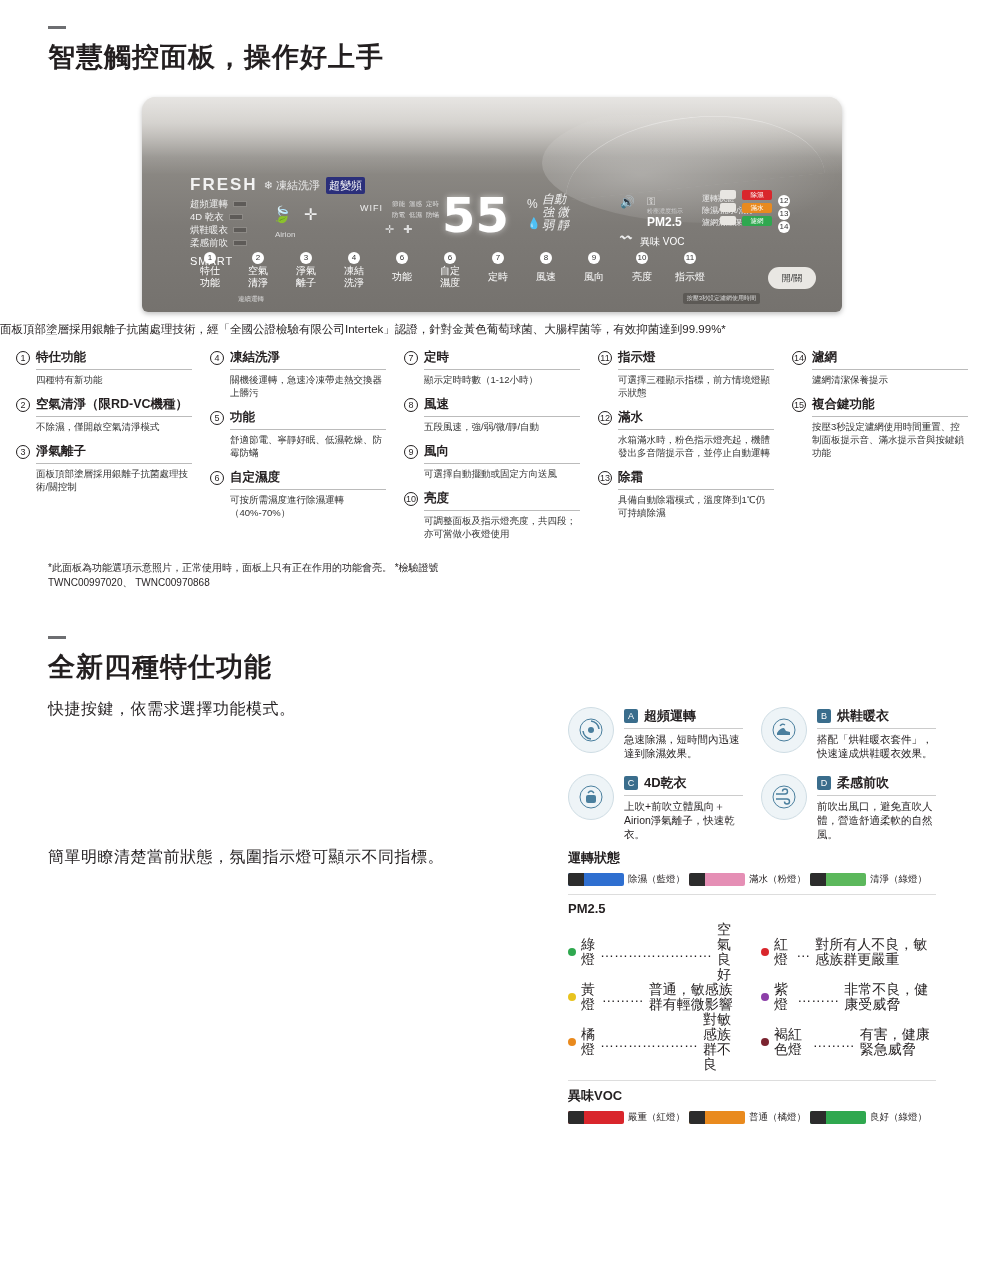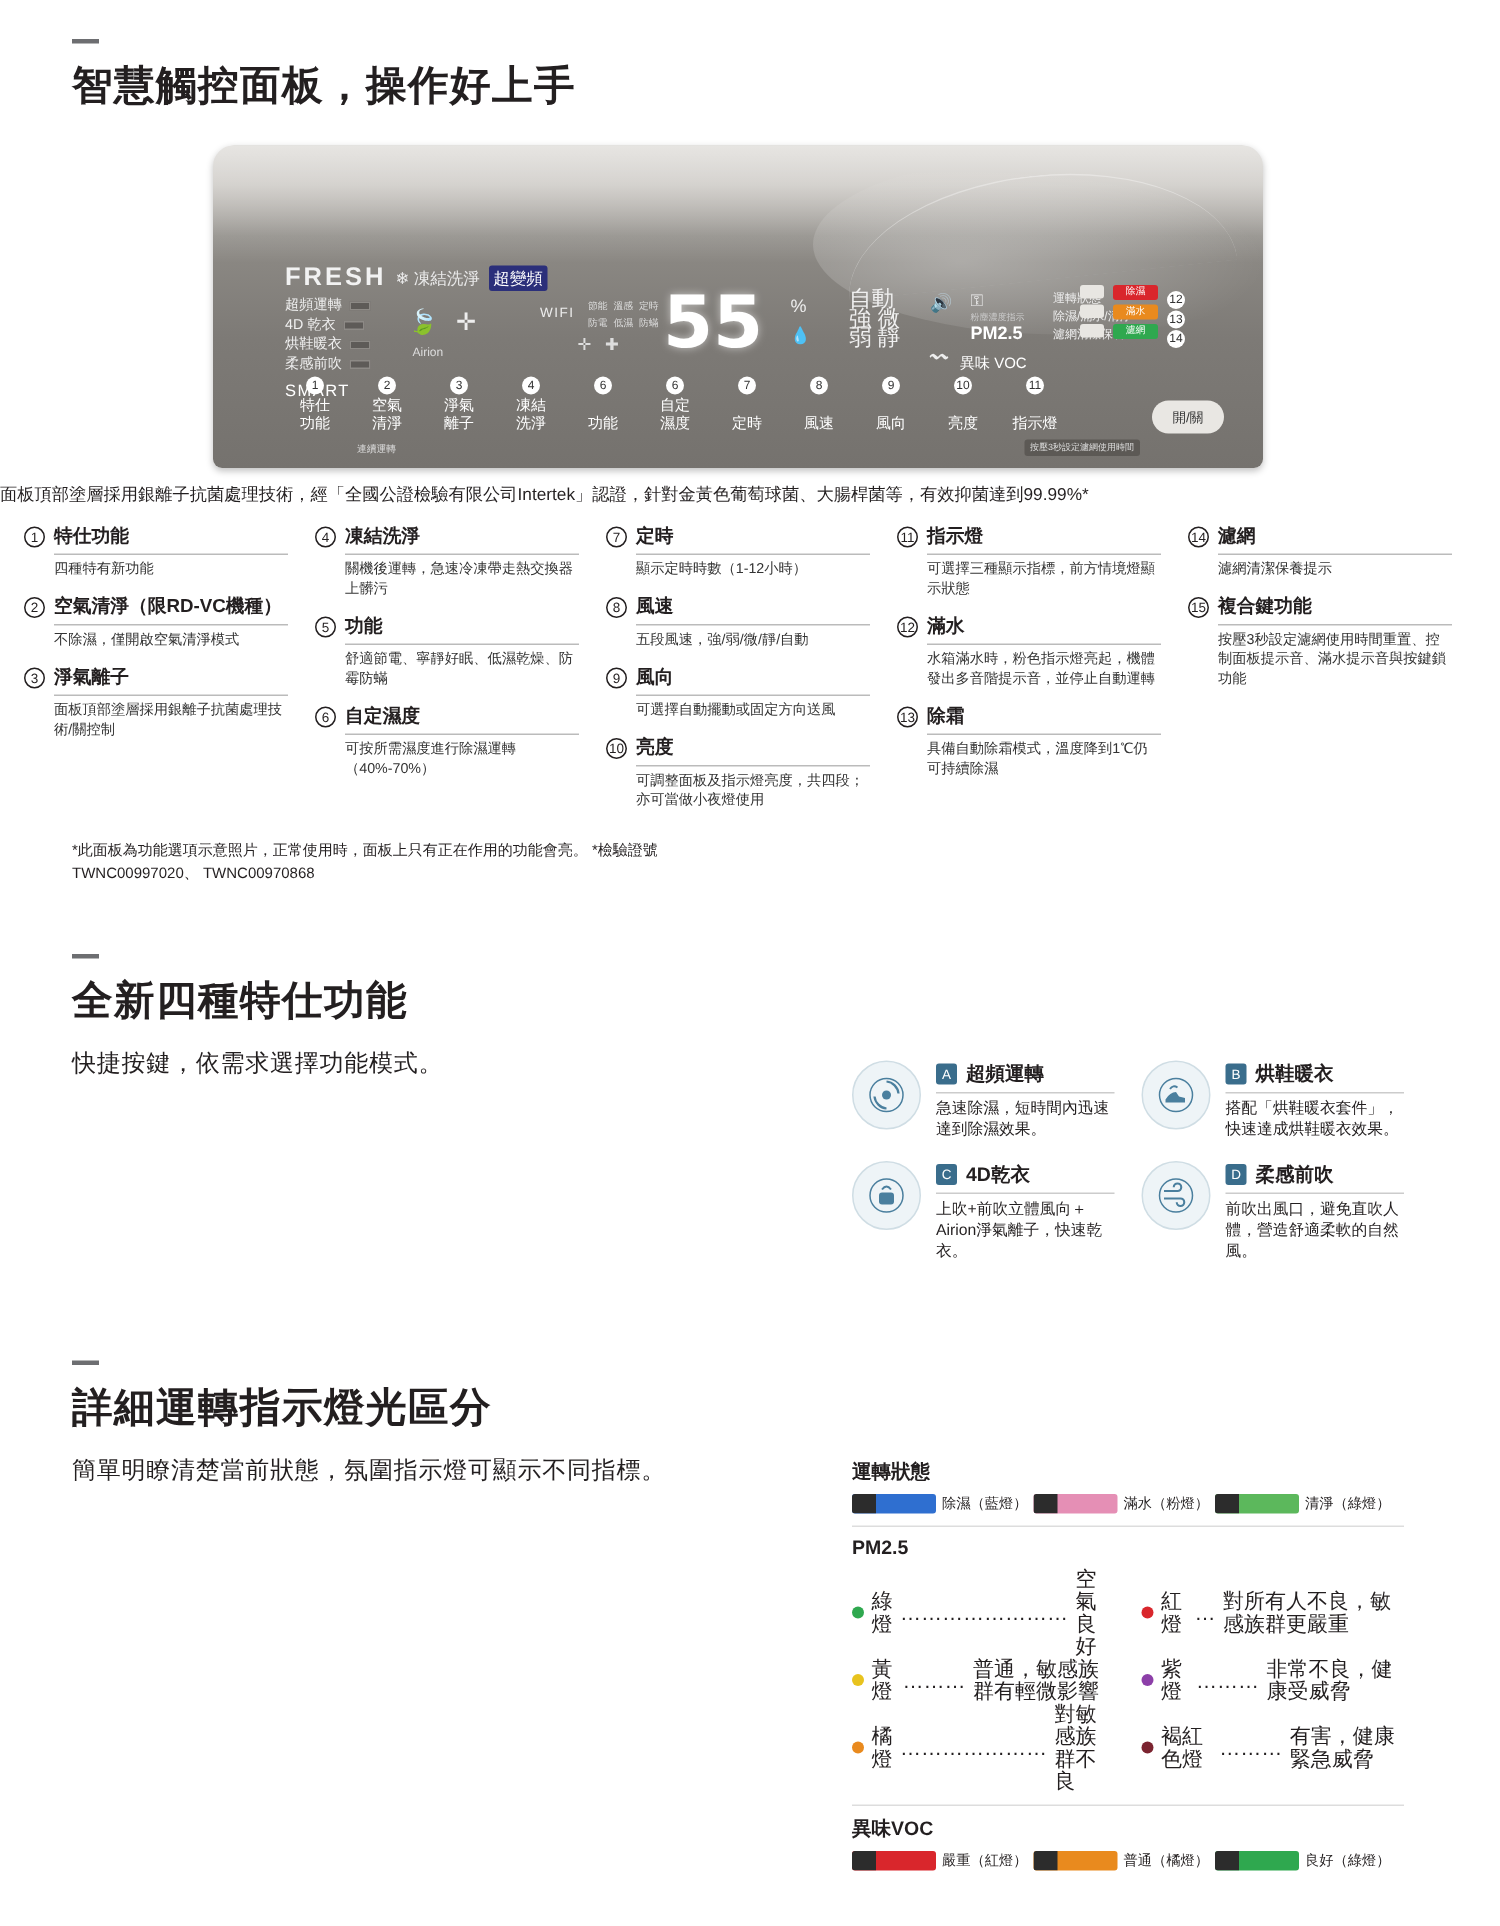--- a/index.html
+++ b/index.html
@@ -57,39 +57,39 @@
   .airion { position:absolute; left:133px; top:133px; font-size:8px; color:#ddd; }
 
   .wifi { position:absolute; left:218px; top:106px; font-size:9px; color:#eee; letter-spacing:1px; }
   .tinygrid { position:absolute; left:250px; top:103px; display:grid; grid-template-columns:repeat(3,auto); gap:2px 4px; font-size:6.5px; color:#ddd; }
   .plusminus { position:absolute; left:243px; top:126px; color:#ddd; font-size:11px; letter-spacing:3px; }
 
   .bigval { position:absolute; left:300px; top:96px; font-size:48px; line-height:44px; font-weight:bold; color:#ffffff; font-family:"DejaVu Sans", sans-serif; text-shadow:0 0 6px rgba(255,255,255,.55); }
   .bigpct { position:absolute; left:385px; top:100px; font-size:12px; color:#eee; }
   .dropicon { position:absolute; left:385px; top:120px; font-size:11px; color:#ddd; }
 
-  .rcol { position:absolute; left:424px; top:96px; font-size:15px; color:#f0f0f0; line-height:13px; }
+  .rcol { position:absolute; left:400px; top:96px; font-size:12px; color:#f0f0f0; line-height:13px;font-style:italic; }
   .rcol .r { display:flex; gap:7px; align-items:center; }
   .spk { position:absolute; left:478px; top:98px; color:#eee; font-size:12px; }
   .keyic { position:absolute; left:505px; top:98px; color:#eee; font-size:11px; }
   .fanic { position:absolute; left:478px; top:130px; color:#eee; font-size:12px; }
 
   .pm { position:absolute; left:505px; top:118px; font-size:12px; color:#fff; font-weight:bold; }
   .pmsub { position:absolute; left:505px; top:110px; font-size:6px; color:#ccc; }
   .voc { position:absolute; left:498px; top:138px; font-size:10px; color:#fff; }
 
   .statcol { position:absolute; left:560px; top:96px; font-size:8px; color:#eee; line-height:12px; }
   .badges { position:absolute; left:598px; top:94px; }
   .badge { width:30px; height:10px; margin-bottom:3px; border-radius:2px; font-size:6.5px; color:#fff; text-align:center; line-height:10px; }
   .whitebox { position:absolute; width:16px; height:9px; background:#e8e6e2; border-radius:2px; }
 
   .bottombar {
     position:absolute; left:44px; right:18px; top:168px; height:48px;
   }
-  .bkeys { display:flex; align-items:flex-end; gap:0; font-size:10px; color:#fff; }
+  .bkeys { display:flex; align-items:center; gap:0; font-size:10px; color:#fff; }
   .bkey { width:48px; text-align:center; line-height:12px; }
   .numdot {
     width:12px; height:12px; border-radius:50%; background:#fff; color:#333;
     font-size:8px; line-height:12px; text-align:center; display:inline-block;
   }
   .numrow { position:absolute; top:-16px; left:0; right:0; display:flex; }
   .power { position:absolute; right:8px; top:2px; width:48px; height:22px; border-radius:11px; background:#e9e7e3; color:#333; font-size:9px; text-align:center; line-height:22px; }
   .smallnote { position:absolute; right:64px; top:28px; font-size:6px; color:#ddd; background:#5c5955; padding:1px 4px; border-radius:2px; }
   .microline { position:absolute; left:52px; top:30px; font-size:6.5px; color:#ddd; }
 
@@ -516,24 +516,20 @@
             <span class="fn-name">柔感前吹</span>
             </div>
           <div class="fn-rule"></div>
           <div class="fn-desc">前吹出風口，避免直吹人體，營造舒適柔軟的自然風。</div>
         </div>
       </div>
 
     </div>
   </div>
 
-  <div class="sec">
-    <div class="dash" style="margin-top:66px;"></div>
-    <h2 class="sec-title">詳細運轉指示燈光區分</h2>
-  </div>
   <div class="two-col">
     <div class="left">
       <p class="sec-sub">簡單明瞭清楚當前狀態，氛圍指示燈可顯示不同指標。</p>
     </div>
     <div class="ind-right">
 
       <div class="ind-h">運轉狀態</div>
       <div class="chips-row">
         <div class="chip" style="background:#2f6fd0;">
             <span class="dark"></span>

